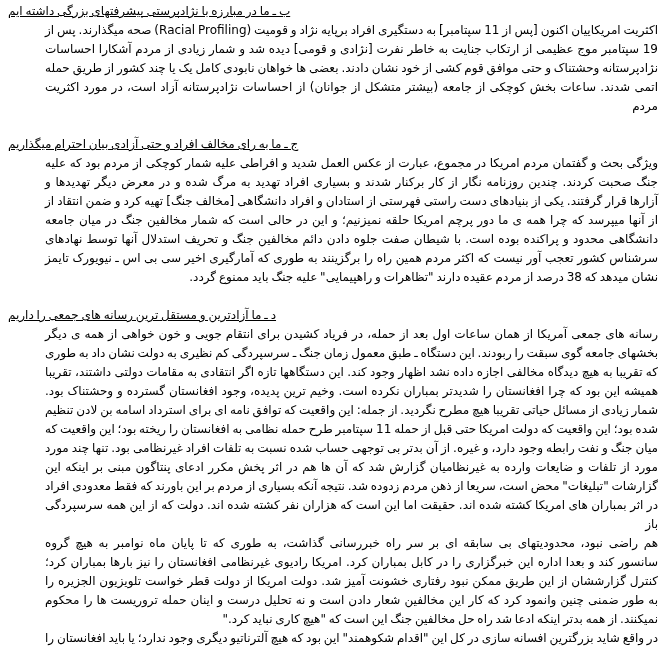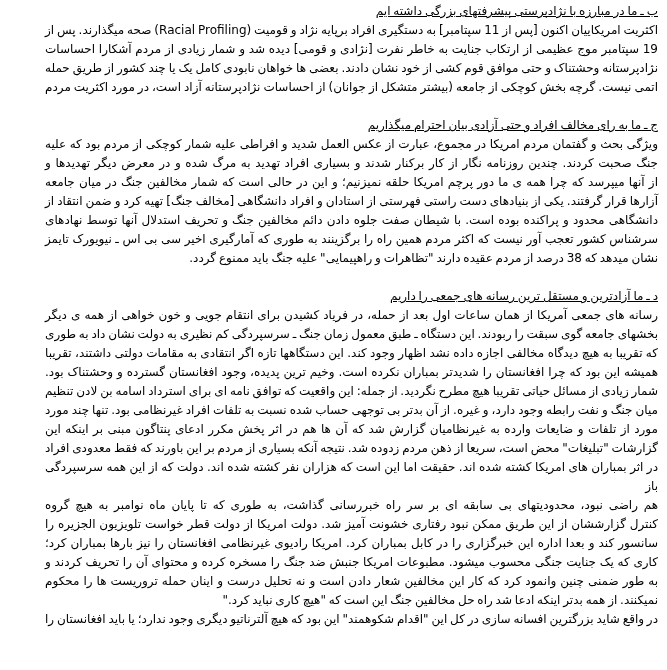--- a/index.html
+++ b/index.html
@@ -23,21 +23,21 @@
     font-size: 12px;
     line-height: 19px;
     color: #000000;
     background: #ffffff;
     word-spacing: -1px;
     overflow: hidden;
   }
   .section + .section { margin-top: 19px; }
   .heading {
     text-decoration: underline;
-    text-align: right;
+    text-align: left;
     white-space: nowrap;
   }
   .line {
     text-align: justify;
     text-align-last: justify;
     margin-left: 37px;
   }
   .line.endpar {
     text-align-last: right;
   }
@@ -45,47 +45,47 @@
 </head>
 <body>
 
 <div class="page">
 
   <div class="section">
     <div class="heading">ب ـ ما در مبارزه با نژادپرستی پیشرفتهای بزرگی داشته ایم</div>
     <div class="line">اکثریت امریکاییان اکنون [پس از 11 سپتامبر] به دستگیری افراد برپایه نژاد و قومیت (Racial Profiling) صحه میگذارند. پس از</div>
     <div class="line">19 سپتامبر موج عظیمی از ارتکاب جنایت به خاطر نفرت [نژادی و قومی] دیده شد و شمار زیادی از مردم آشکارا احساسات</div>
     <div class="line">نژادپرستانه وحشتناک و حتی موافق قوم کشی از خود نشان دادند. بعضی ها خواهان نابودی کامل یک یا چند کشور از طریق حمله</div>
-    <div class="line">اتمی نیست. گرچه بخش کوچکی از جامعه (بیشتر متشکل از جوانان) از احساسات نژادپرستانه آزاد است، در مورد اکثریت مردم</div>
+    <div class="line">اتمی شدند. ساعات بخش کوچکی از جامعه (بیشتر متشکل از جوانان) از احساسات نژادپرستانه آزاد است، در مورد اکثریت مردم</div>
   </div>
 
   <div class="section">
     <div class="heading">ج ـ ما به رای مخالف افراد و حتی آزادی بیان احترام میگذاریم</div>
     <div class="line">ویژگی بحث و گفتمان مردم امریکا در مجموع، عبارت از عکس العمل شدید و افراطی علیه شمار کوچکی از مردم بود که علیه</div>
     <div class="line">جنگ صحبت کردند. چندین روزنامه نگار از کار برکنار شدند و بسیاری افراد تهدید به مرگ شده و در معرض دیگر تهدیدها و</div>
+    <div class="line">آزارها قرار گرفتند. یکی از بنیادهای دست راستی فهرستی از استادان و افراد دانشگاهی [مخالف جنگ] تهیه کرد و ضمن انتقاد از</div>
     <div class="line">از آنها میپرسد که چرا همه ی ما دور پرچم امریکا حلقه نمیزنیم؛ و این در حالی است که شمار مخالفین جنگ در میان جامعه</div>
-    <div class="line">آزارها قرار گرفتند. یکی از بنیادهای دست راستی فهرستی از استادان و افراد دانشگاهی [مخالف جنگ] تهیه کرد و ضمن انتقاد از</div>
     <div class="line">دانشگاهی محدود و پراکنده بوده است. با شیطان صفت جلوه دادن دائم مخالفین جنگ و تحریف استدلال آنها توسط نهادهای</div>
     <div class="line">سرشناس کشور تعجب آور نیست که اکثر مردم همین راه را برگزینند به طوری که آمارگیری اخیر سی بی اس ـ نیویورک تایمز</div>
     <div class="line endpar">نشان میدهد که 38 درصد از مردم عقیده دارند "تظاهرات و راهپیمایی" علیه جنگ باید ممنوع گردد.</div>
   </div>
 
   <div class="section">
     <div class="heading">د ـ ما آزادترین و مستقل ترین رسانه های جمعی را داریم</div>
     <div class="line">رسانه های جمعی آمریکا از همان ساعات اول بعد از حمله، در فریاد کشیدن برای انتقام جویی و خون خواهی از همه ی دیگر</div>
     <div class="line">بخشهای جامعه گوی سبقت را ربودند. این دستگاه ـ طبق معمول زمان جنگ ـ سرسپردگی کم نظیری به دولت نشان داد به طوری</div>
     <div class="line">که تقریبا به هیچ دیدگاه مخالفی اجازه داده نشد اظهار وجود کند. این دستگاهها تازه اگر انتقادی به مقامات دولتی داشتند، تقریبا</div>
     <div class="line">همیشه این بود که چرا افغانستان را شدیدتر بمباران نکرده است. وخیم ترین پدیده، وجود افغانستان گسترده و وحشتناک بود.</div>
     <div class="line">شمار زیادی از مسائل حیاتی تقریبا هیچ مطرح نگردید. از جمله: این واقعیت که توافق نامه ای برای استرداد اسامه بن لادن تنظیم</div>
+    <div class="line">شده بود؛ این واقعیت که دولت امریکا حتی قبل از حمله 11 سپتامبر طرح حمله نظامی به افغانستان را ریخته بود؛ این واقعیت که</div>
     <div class="line">میان جنگ و نفت رابطه وجود دارد، و غیره. از آن بدتر بی توجهی حساب شده نسبت به تلفات افراد غیرنظامی بود. تنها چند مورد</div>
     <div class="line">مورد از تلفات و ضایعات وارده به غیرنظامیان گزارش شد که آن ها هم در اثر پخش مکرر ادعای پنتاگون مبنی بر اینکه این</div>
     <div class="line">گزارشات "تبلیغات" محض است، سریعا از ذهن مردم زدوده شد. نتیجه آنکه بسیاری از مردم بر این باورند که فقط معدودی افراد</div>
     <div class="line">در اثر بمباران های امریکا کشته شده اند. حقیقت اما این است که هزاران نفر کشته شده اند. دولت که از این همه سرسپردگی باز</div>
     <div class="line">هم راضی نبود، محدودیتهای بی سابقه ای بر سر راه خبررسانی گذاشت، به طوری که تا پایان ماه نوامبر به هیچ گروه</div>
+    <div class="line">سانسور کند و بعدا اداره این خبرگزاری را در کابل بمباران کرد. امریکا رادیوی غیرنظامی افغانستان را نیز بارها بمباران کرد؛</div>
     <div class="line">کنترل گزارششان از این طریق ممکن نبود رفتاری خشونت آمیز شد. دولت امریکا از دولت قطر خواست تلویزیون الجزیره را</div>
-    <div class="line">سانسور کند و بعدا اداره این خبرگزاری را در کابل بمباران کرد. امریکا رادیوی غیرنظامی افغانستان را نیز بارها بمباران کرد؛</div>
-    <div class="line">کاری که یک جنایت جنگی محسوب میشود. مطبوعات امریکا جنبش ضد جنگ را مسخره کرده و محتوای آن را تحریف کردند و</div>
     <div class="line">به طور ضمنی چنین وانمود کرد که کار این مخالفین شعار دادن است و نه تحلیل درست و اینان حمله تروریست ها را محکوم</div>
     <div class="line endpar">نمیکنند. از همه بدتر اینکه ادعا شد راه حل مخالفین جنگ این است که "هیچ کاری نباید کرد."</div>
     <div class="line">در واقع شاید بزرگترین افسانه سازی در کل این "اقدام شکوهمند" این بود که هیچ آلترناتیو دیگری وجود ندارد؛ یا باید افغانستان را</div>
   </div>
 
 </div>
 
 </body></html>

